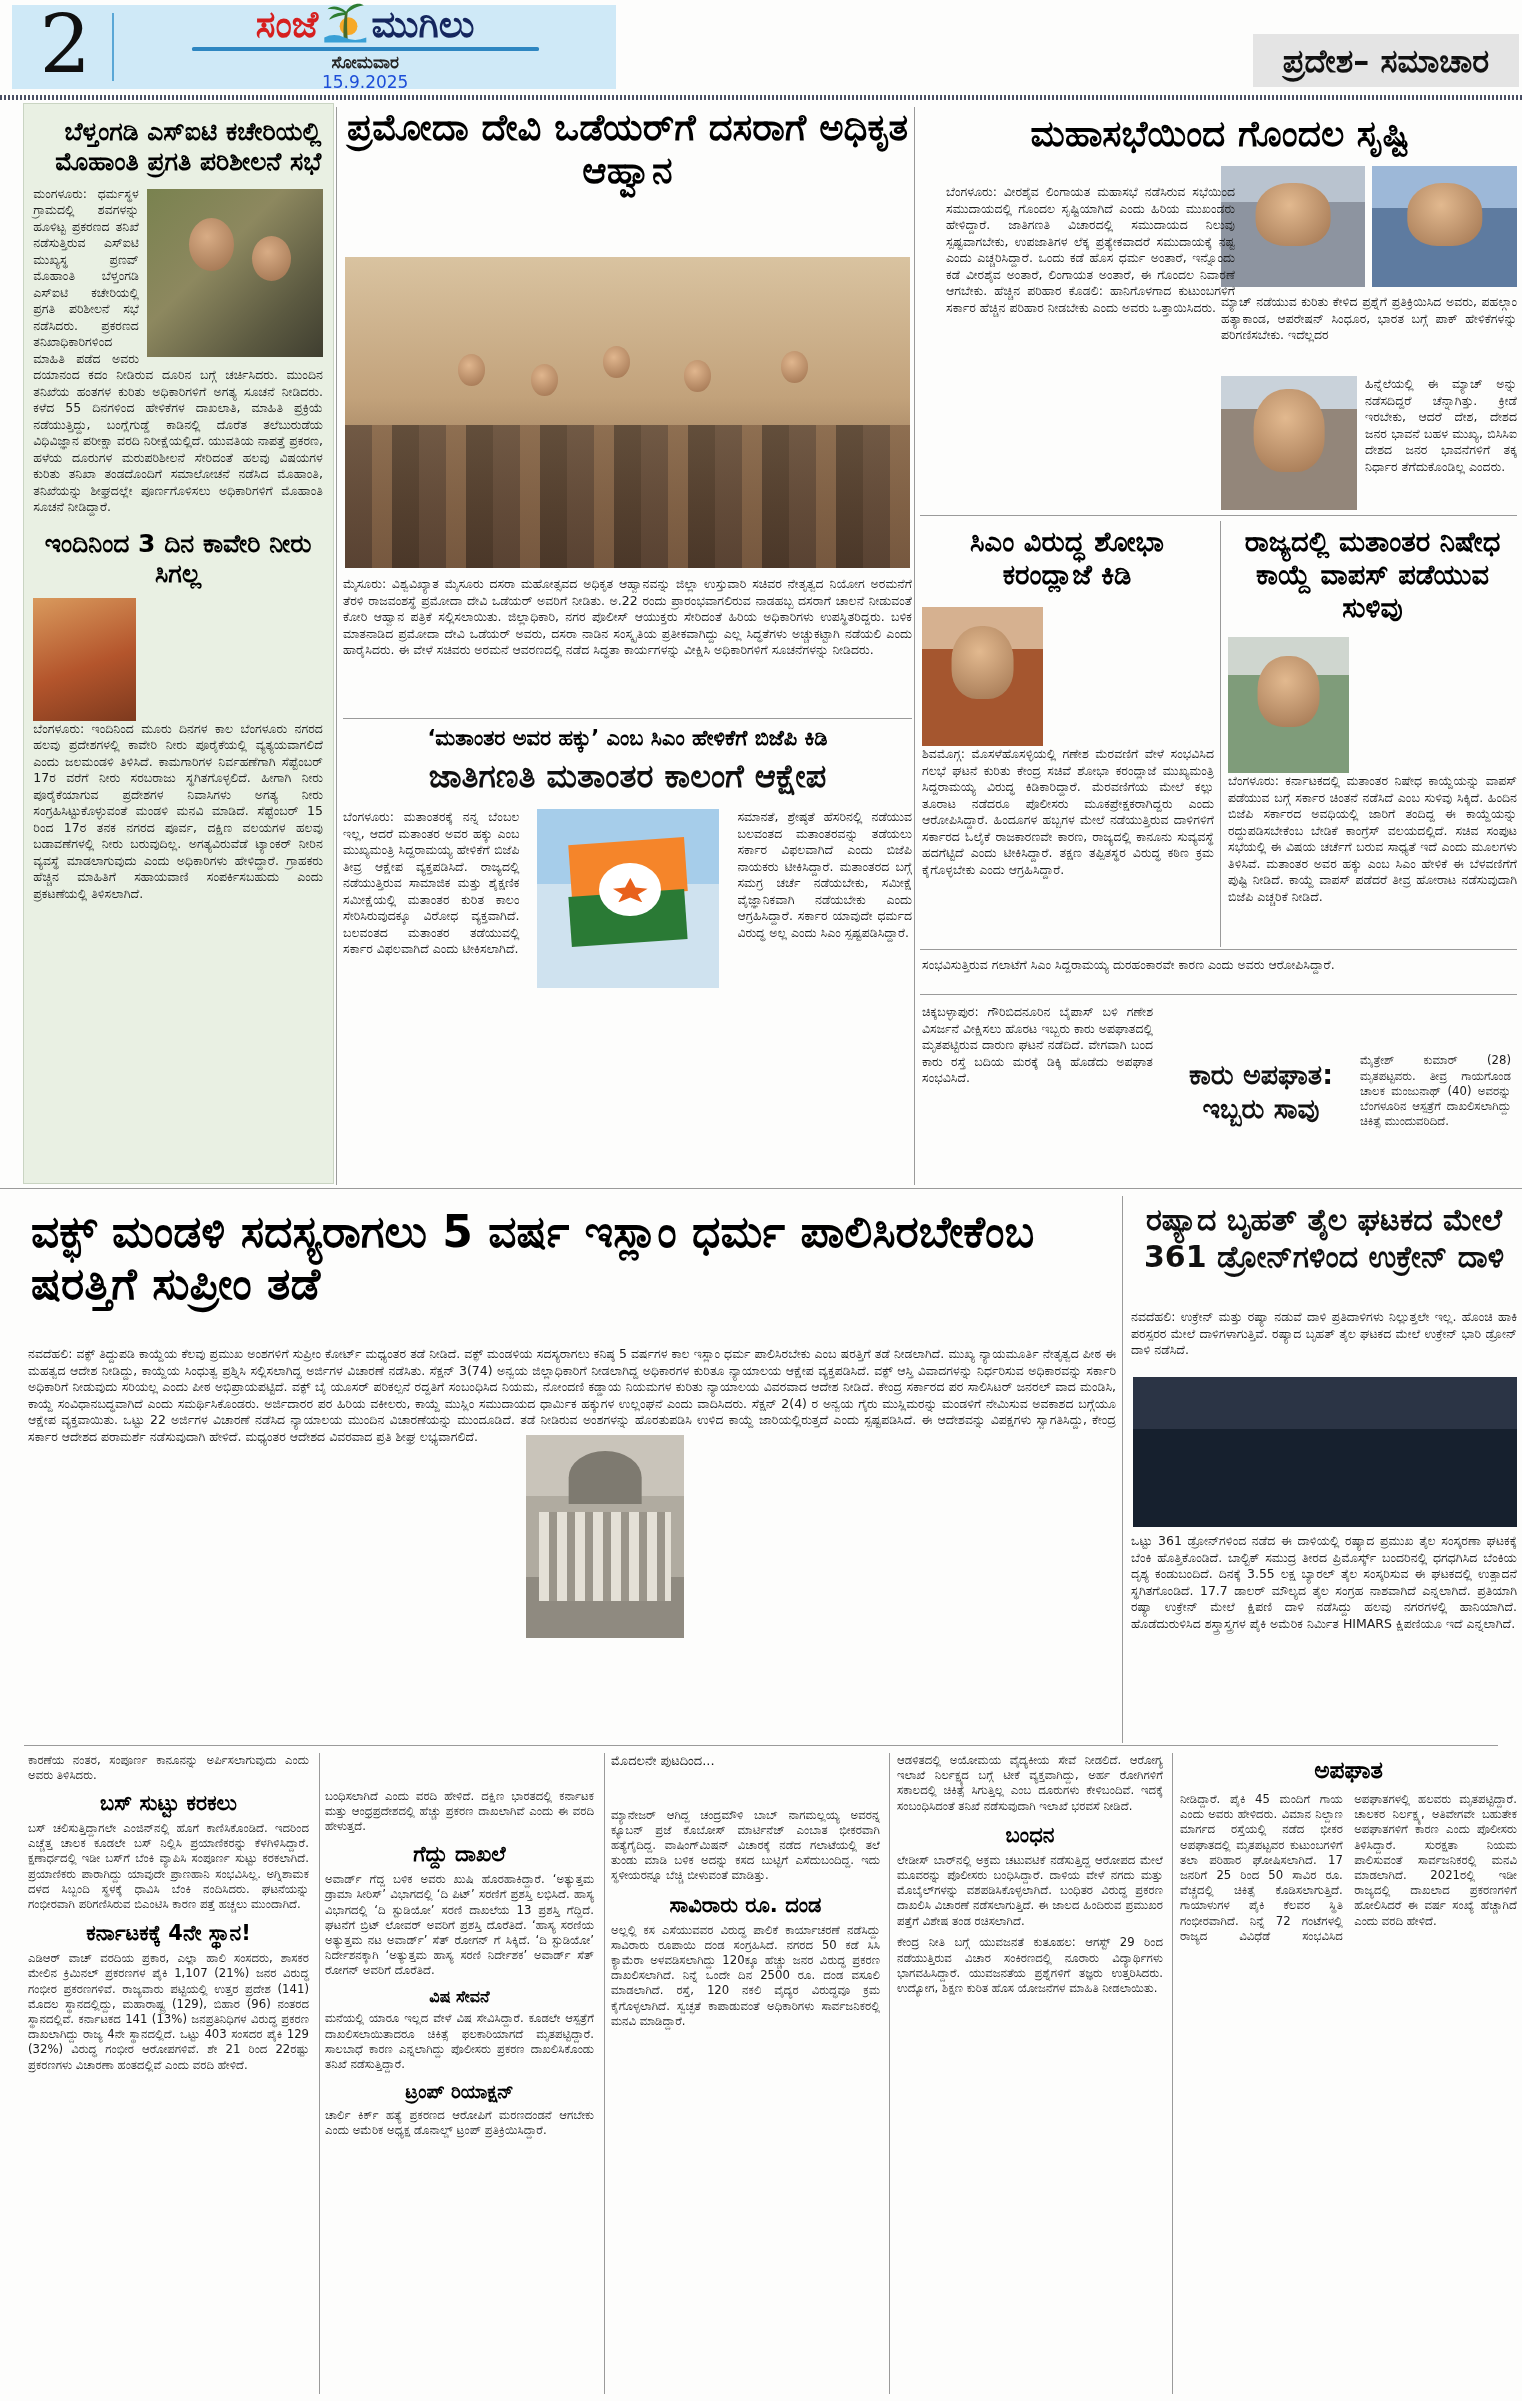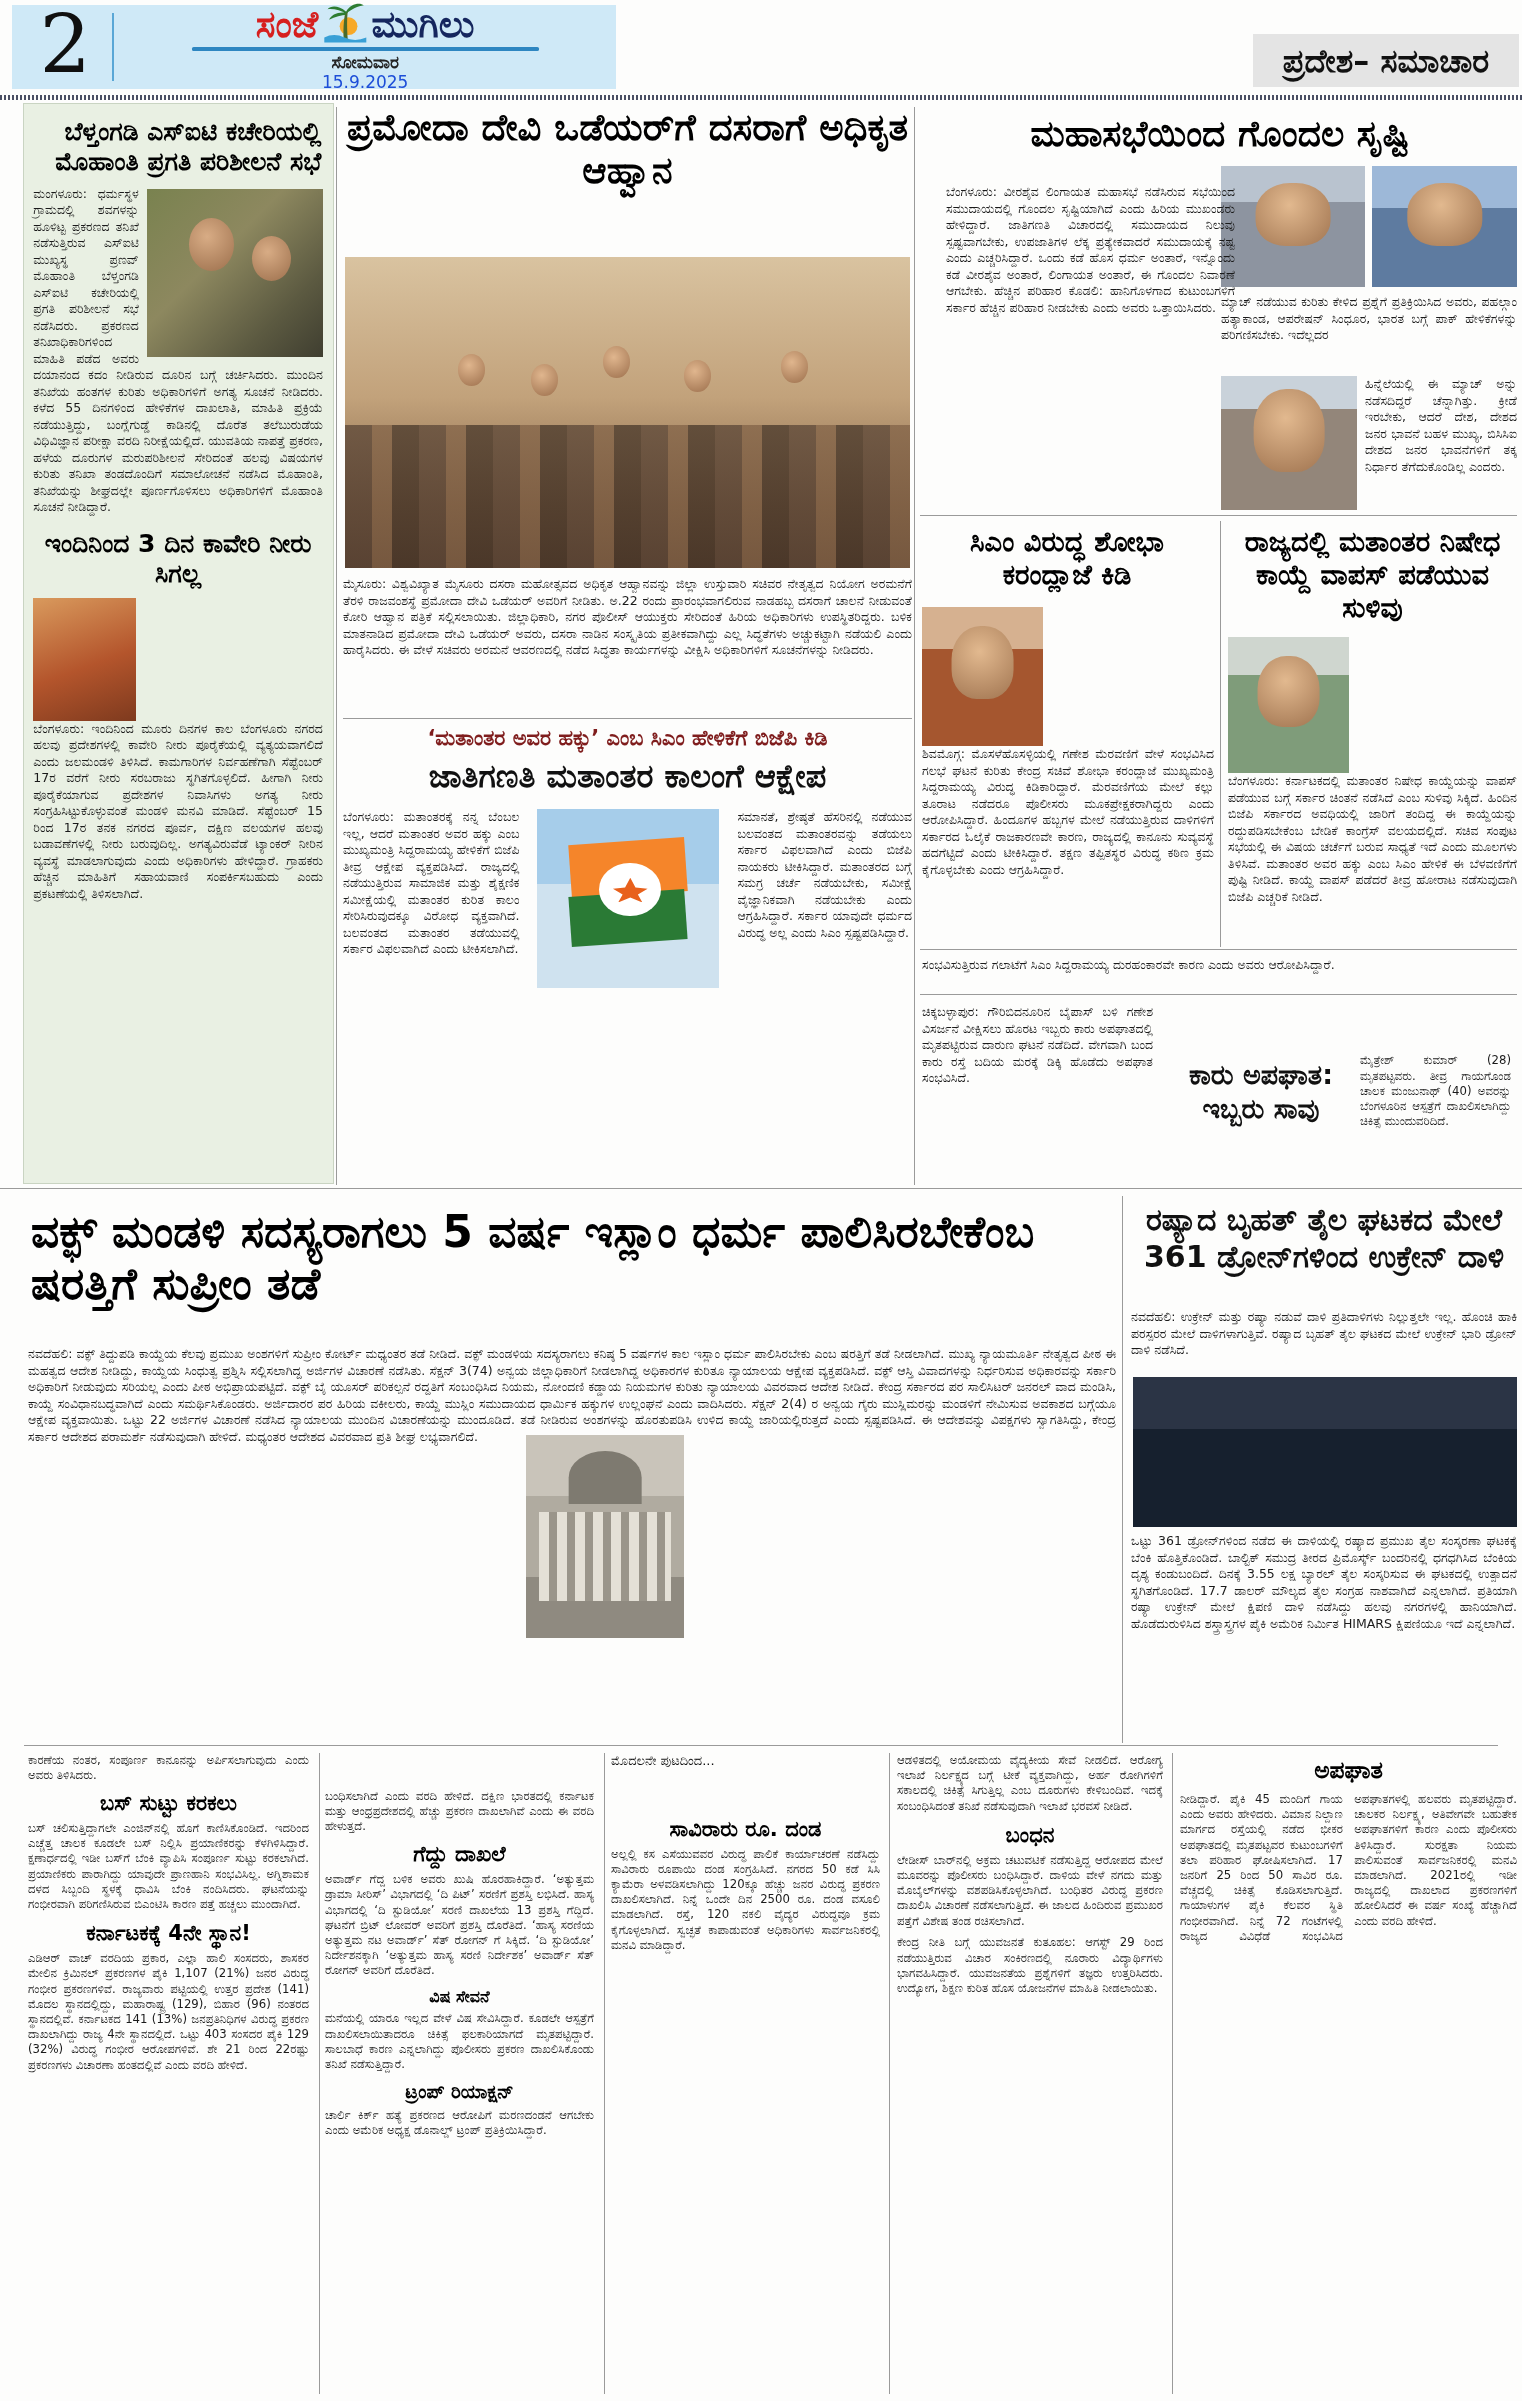--- a/index.html
+++ b/index.html
@@ -10,21 +10,21 @@
   .ctr{text-align:center;}
   .rt{text-align:right;}
   .j{text-align:justify;text-justify:inter-word;}
   .body-txt{font-size:12.5px;line-height:1.32;color:#1a1a1a;}
   .body-sm{font-size:11.7px;line-height:1.3;color:#1a1a1a;}
   .h-xl{font-size:44px;font-weight:bold;line-height:1.18;color:#000;}
   .h-l{font-size:37px;font-weight:bold;line-height:1.16;color:#000;}
   .h-m{font-size:27.4px;font-weight:bold;line-height:1.2;color:#000;}
   .h-ms{font-size:25px;font-weight:bold;line-height:1.22;color:#000;}
   .h-s{font-size:21px;font-weight:bold;line-height:1.25;color:#000;}
-  .kicker{font-size:21px;font-weight:bold;line-height:1.2;color:#7f1d1d;}
+  .kicker{font-size:21px;font-weight:bold;line-height:1.2;color:#000000;}
   .rule-h{background:#9a9a9a;height:0.8px;}
   .rule-v{background:#9a9a9a;width:0.8px;}
   .dotted-rule{height:4.8px;background:repeating-linear-gradient(90deg,#4a4f63 0 1.6px,transparent 1.6px 4px);}
   .masthead{background:#cfe9f7;display:flex;align-items:center;}
   .pagenum{font-family:"DejaVu Serif","Liberation Serif",serif;font-size:81px;line-height:1;color:#101010;padding:0 21px 4.8px 27.4px;}
   .mast-div{width:2.4px;height:68px;background:#5aa7d6;}
   .logo-col{flex:1;display:flex;flex-direction:column;align-items:center;}
   .logo-row{display:flex;align-items:center;gap:3.2px;}
   .logo-red{color:#d61f1f;font-size:37px;font-weight:bold;}
   .logo-navy{color:#15265e;font-size:37px;font-weight:bold;}
@@ -220,20 +220,21 @@
   <div class="h-s ctr" style="padding:6.5px 0 4.8px;">ಗೆದ್ದು ದಾಖಲೆ</div>
   <div class="body-sm j">ಅವಾರ್ಡ್ ಗೆದ್ದ ಬಳಿಕ ಅವರು ಖುಷಿ ಹೊರಹಾಕಿದ್ದಾರೆ. ‘ಅತ್ಯುತ್ತಮ ಡ್ರಾಮಾ ಸೀರಿಸ್’ ವಿಭಾಗದಲ್ಲಿ ‘ದಿ ಪಿಟ್’ ಸರಣಿಗೆ ಪ್ರಶಸ್ತಿ ಲಭಿಸಿದೆ. ಹಾಸ್ಯ ವಿಭಾಗದಲ್ಲಿ ‘ದಿ ಸ್ಟುಡಿಯೋ’ ಸರಣಿ ದಾಖಲೆಯ 13 ಪ್ರಶಸ್ತಿ ಗೆದ್ದಿದೆ. ಘಟನೆಗೆ ಬ್ರಿಟ್ ಲೋವರ್ ಅವರಿಗೆ ಪ್ರಶಸ್ತಿ ದೊರೆತಿದೆ. ‘ಹಾಸ್ಯ ಸರಣಿಯ ಅತ್ಯುತ್ತಮ ನಟ ಅವಾರ್ಡ್’ ಸೆತ್ ರೋಗನ್ ಗೆ ಸಿಕ್ಕಿದೆ. ‘ದಿ ಸ್ಟುಡಿಯೋ’ ನಿರ್ದೇಶನಕ್ಕಾಗಿ ‘ಅತ್ಯುತ್ತಮ ಹಾಸ್ಯ ಸರಣಿ ನಿರ್ದೇಶಕ’ ಅವಾರ್ಡ್ ಸೆತ್ ರೋಗನ್ ಅವರಿಗೆ ದೊರೆತಿದೆ.</div>
   <div class="h-s ctr" style="padding:8px 0 4.8px;font-size:16px;">ವಿಷ ಸೇವನೆ</div>
   <div class="body-sm j">ಮನೆಯಲ್ಲಿ ಯಾರೂ ಇಲ್ಲದ ವೇಳೆ ವಿಷ ಸೇವಿಸಿದ್ದಾರೆ. ಕೂಡಲೇ ಆಸ್ಪತ್ರೆಗೆ ದಾಖಲಿಸಲಾಯಿತಾದರೂ ಚಿಕಿತ್ಸೆ ಫಲಕಾರಿಯಾಗದೆ ಮೃತಪಟ್ಟಿದ್ದಾರೆ. ಸಾಲಬಾಧೆ ಕಾರಣ ಎನ್ನಲಾಗಿದ್ದು ಪೊಲೀಸರು ಪ್ರಕರಣ ದಾಖಲಿಸಿಕೊಂಡು ತನಿಖೆ ನಡೆಸುತ್ತಿದ್ದಾರೆ.</div>
   <div class="h-s ctr" style="padding:8px 0 4.8px;font-size:18.6px;">ಟ್ರಂಪ್ ರಿಯಾಕ್ಷನ್</div>
   <div class="body-sm j">ಚಾರ್ಲಿ ಕಿರ್ಕ್ ಹತ್ಯೆ ಪ್ರಕರಣದ ಆರೋಪಿಗೆ ಮರಣದಂಡನೆ ಆಗಬೇಕು ಎಂದು ಅಮೆರಿಕ ಅಧ್ಯಕ್ಷ ಡೊನಾಲ್ಡ್ ಟ್ರಂಪ್ ಪ್ರತಿಕ್ರಿಯಿಸಿದ್ದಾರೆ.</div>
 </div>
 
 <div class="abs" style="left:611px;top:1753px;width:269px;">
   <div class="black-banner" style="height:48px;margin-bottom:6.5px;">ಮೊದಲನೇ ಪುಟದಿಂದ...</div>
+  <div class="body-sm j">ಮ್ಯಾನೇಜರ್ ಆಗಿದ್ದ ಚಂದ್ರಮೌಳಿ ಬಾಬ್ ನಾಗಮಲ್ಲಯ್ಯ ಅವರನ್ನ ಕ್ಯೂಬನ್ ಪ್ರಜೆ ಕೊಬೋಸ್ ಮಾರ್ಟಿನೆಜ್ ಎಂಬಾತ ಭೀಕರವಾಗಿ ಹತ್ಯೆಗೈದಿದ್ದ. ವಾಷಿಂಗ್‌ಮಿಷನ್ ವಿಚಾರಕ್ಕೆ ನಡೆದ ಗಲಾಟೆಯಲ್ಲಿ ತಲೆ ತುಂಡು ಮಾಡಿ ಬಳಿಕ ಅದನ್ನು ಕಸದ ಬುಟ್ಟಿಗೆ ಎಸೆದುಬಂದಿದ್ದ. ಇದು ಸ್ಥಳೀಯರನ್ನೂ ಬೆಚ್ಚಿ ಬೀಳುವಂತೆ ಮಾಡಿತ್ತು.</div>
   <div class="h-s ctr" style="padding:8px 0 4.8px;">ಸಾವಿರಾರು ರೂ. ದಂಡ</div>
   <div class="body-sm j">ಅಲ್ಲಲ್ಲಿ ಕಸ ಎಸೆಯುವವರ ವಿರುದ್ಧ ಪಾಲಿಕೆ ಕಾರ್ಯಾಚರಣೆ ನಡೆಸಿದ್ದು ಸಾವಿರಾರು ರೂಪಾಯಿ ದಂಡ ಸಂಗ್ರಹಿಸಿದೆ. ನಗರದ 50 ಕಡೆ ಸಿಸಿ ಕ್ಯಾಮೆರಾ ಅಳವಡಿಸಲಾಗಿದ್ದು 120ಕ್ಕೂ ಹೆಚ್ಚು ಜನರ ವಿರುದ್ಧ ಪ್ರಕರಣ ದಾಖಲಿಸಲಾಗಿದೆ. ನಿನ್ನೆ ಒಂದೇ ದಿನ 2500 ರೂ. ದಂಡ ವಸೂಲಿ ಮಾಡಲಾಗಿದೆ. ರಸ್ತೆ, 120 ನಕಲಿ ವೈದ್ಯರ ವಿರುದ್ಧವೂ ಕ್ರಮ ಕೈಗೊಳ್ಳಲಾಗಿದೆ. ಸ್ವಚ್ಛತೆ ಕಾಪಾಡುವಂತೆ ಅಧಿಕಾರಿಗಳು ಸಾರ್ವಜನಿಕರಲ್ಲಿ ಮನವಿ ಮಾಡಿದ್ದಾರೆ.</div>
 </div>
 
 <div class="abs" style="left:897px;top:1753px;width:266px;">
   <div class="body-sm j">ಆಡಳಿತದಲ್ಲಿ ಅಯೋಮಯ ವೈದ್ಯಕೀಯ ಸೇವೆ ನೀಡಲಿದೆ. ಆರೋಗ್ಯ ಇಲಾಖೆ ನಿರ್ಲಕ್ಷ್ಯದ ಬಗ್ಗೆ ಟೀಕೆ ವ್ಯಕ್ತವಾಗಿದ್ದು, ಅರ್ಹ ರೋಗಿಗಳಿಗೆ ಸಕಾಲದಲ್ಲಿ ಚಿಕಿತ್ಸೆ ಸಿಗುತ್ತಿಲ್ಲ ಎಂಬ ದೂರುಗಳು ಕೇಳಿಬಂದಿವೆ. ಇದಕ್ಕೆ ಸಂಬಂಧಿಸಿದಂತೆ ತನಿಖೆ ನಡೆಸುವುದಾಗಿ ಇಲಾಖೆ ಭರವಸೆ ನೀಡಿದೆ.</div>
   <div class="h-s ctr" style="padding:8px 0 4.8px;">ಬಂಧನ</div>
   <div class="body-sm j">ಲೇಡೀಸ್ ಬಾರ್‌ನಲ್ಲಿ ಅಕ್ರಮ ಚಟುವಟಿಕೆ ನಡೆಸುತ್ತಿದ್ದ ಆರೋಪದ ಮೇಲೆ ಮೂವರನ್ನು ಪೊಲೀಸರು ಬಂಧಿಸಿದ್ದಾರೆ. ದಾಳಿಯ ವೇಳೆ ನಗದು ಮತ್ತು ಮೊಬೈಲ್‌ಗಳನ್ನು ವಶಪಡಿಸಿಕೊಳ್ಳಲಾಗಿದೆ. ಬಂಧಿತರ ವಿರುದ್ಧ ಪ್ರಕರಣ ದಾಖಲಿಸಿ ವಿಚಾರಣೆ ನಡೆಸಲಾಗುತ್ತಿದೆ. ಈ ಜಾಲದ ಹಿಂದಿರುವ ಪ್ರಮುಖರ ಪತ್ತೆಗೆ ವಿಶೇಷ ತಂಡ ರಚಿಸಲಾಗಿದೆ.</div>
   <div class="body-sm j" style="padding-top:6.5px;">
     <span class="lead-b">ಕೇಂದ್ರ ನೀತಿ ಬಗ್ಗೆ ಯುವಜನತೆ ಕುತೂಹಲ:</span>

